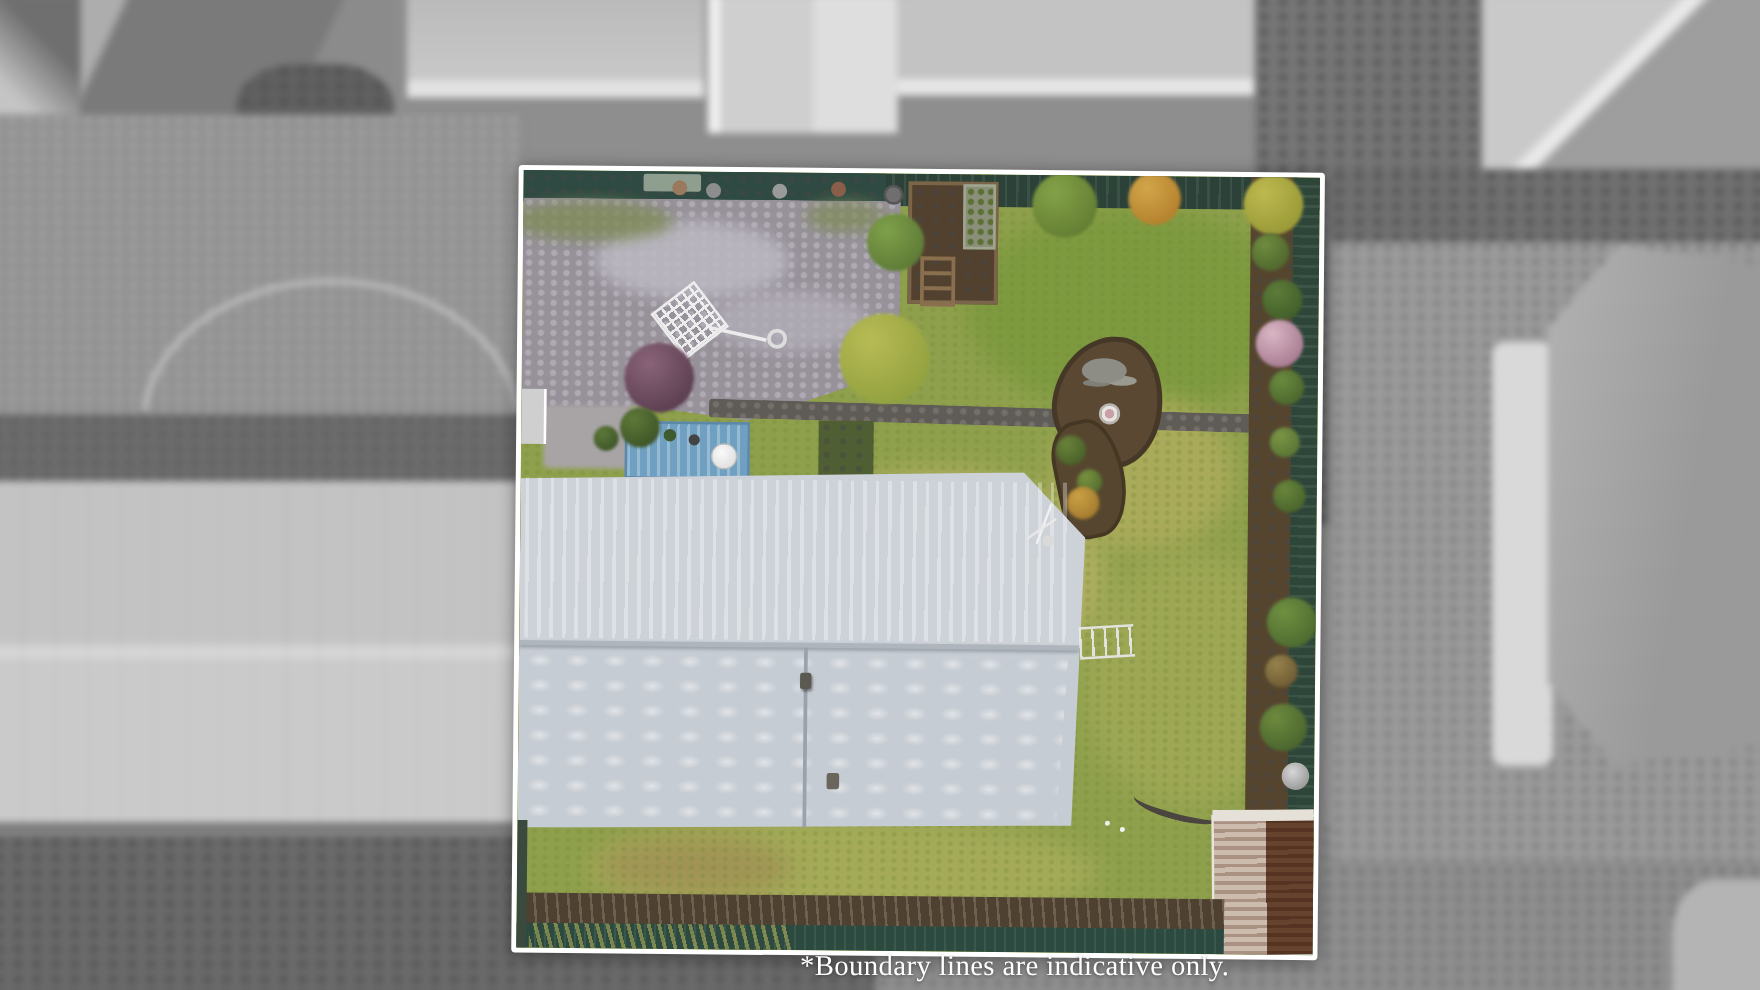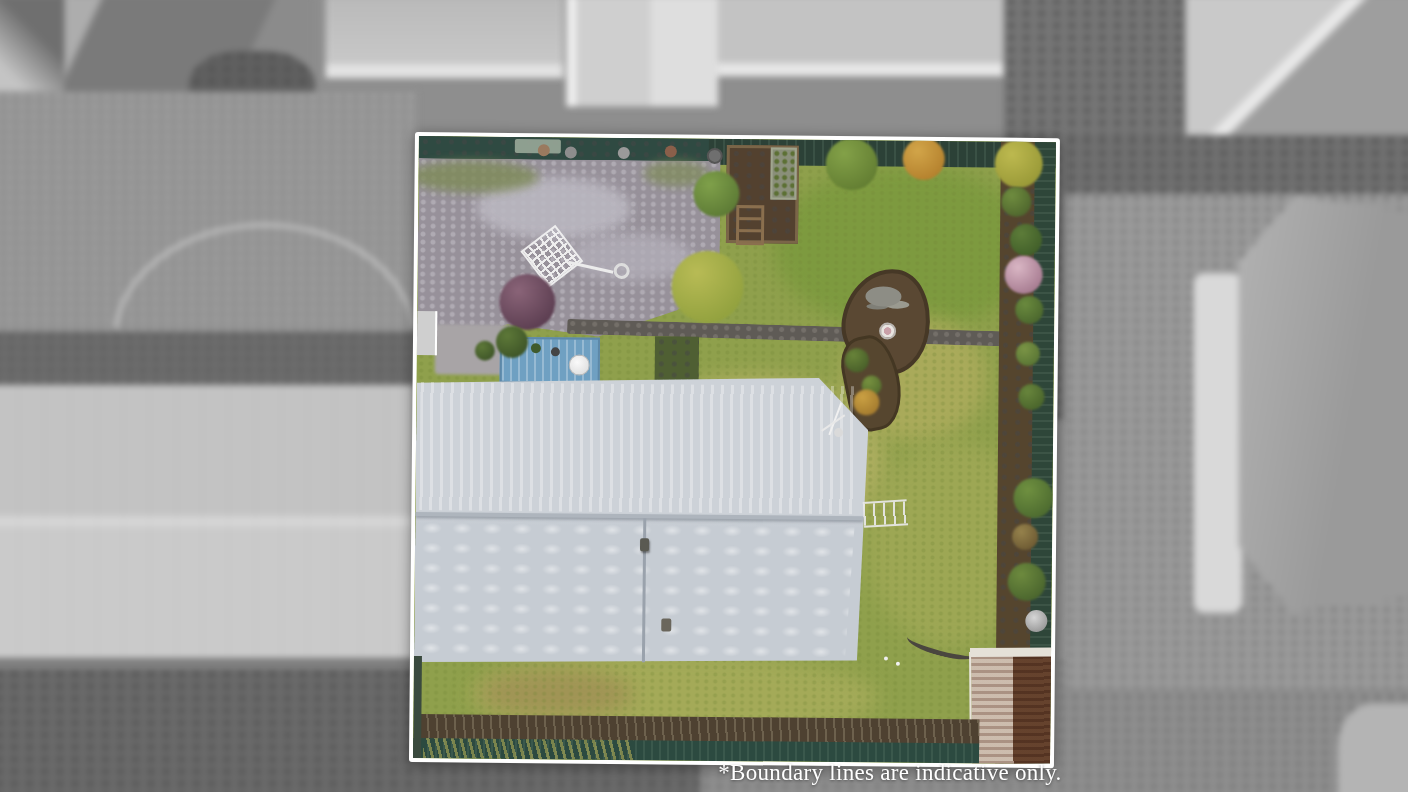--- a/index.html
+++ b/index.html
@@ -11,21 +11,21 @@
   .speck-mid{background-image:radial-gradient(circle,rgba(70,70,70,.5) 2px,rgba(0,0,0,0) 3px);background-size:13px 11px;}
   .speck-light{background-image:radial-gradient(circle,rgba(190,190,190,.5) 2px,rgba(0,0,0,0) 3px);background-size:12px 10px;}
   
   .property{left:415px;top:132px;width:645px;height:630px;border:4px solid #fff;border-radius:3px;
             transform:rotate(.55deg);transform-origin:0 0;overflow:hidden;background:#8fa04c;
             box-shadow:0 2px 14px rgba(0,0,0,.4);}
   .blob{border-radius:50%;}
   .soft{filter:blur(10px);}
   .bush{border-radius:50%;filter:blur(1.3px);}
   .grass-speckle{inset:0;background-image:radial-gradient(circle,rgba(116,136,56,.55) 1.5px,rgba(0,0,0,0) 2.5px);background-size:9px 7px;opacity:.55;}
-  .caption{left:640px;top:760px;width:500px;text-align:center;color:#fff;
+  .caption{left:640px;top:760px;width:500px;text-align:left;color:#fff;
            font-family:"Liberation Serif",serif;font-size:23px;letter-spacing:.3px;
            text-shadow:0 1px 3px rgba(0,0,0,.45);}
 </style>
 </head>
 <body>
 
 <div class="stage">
 
   <div class="bg">
     <div style="left:0;top:0;width:75px;height:100px;background:linear-gradient(45deg,#c4c4c4 22%,#6f6f6f 62%);"></div>

